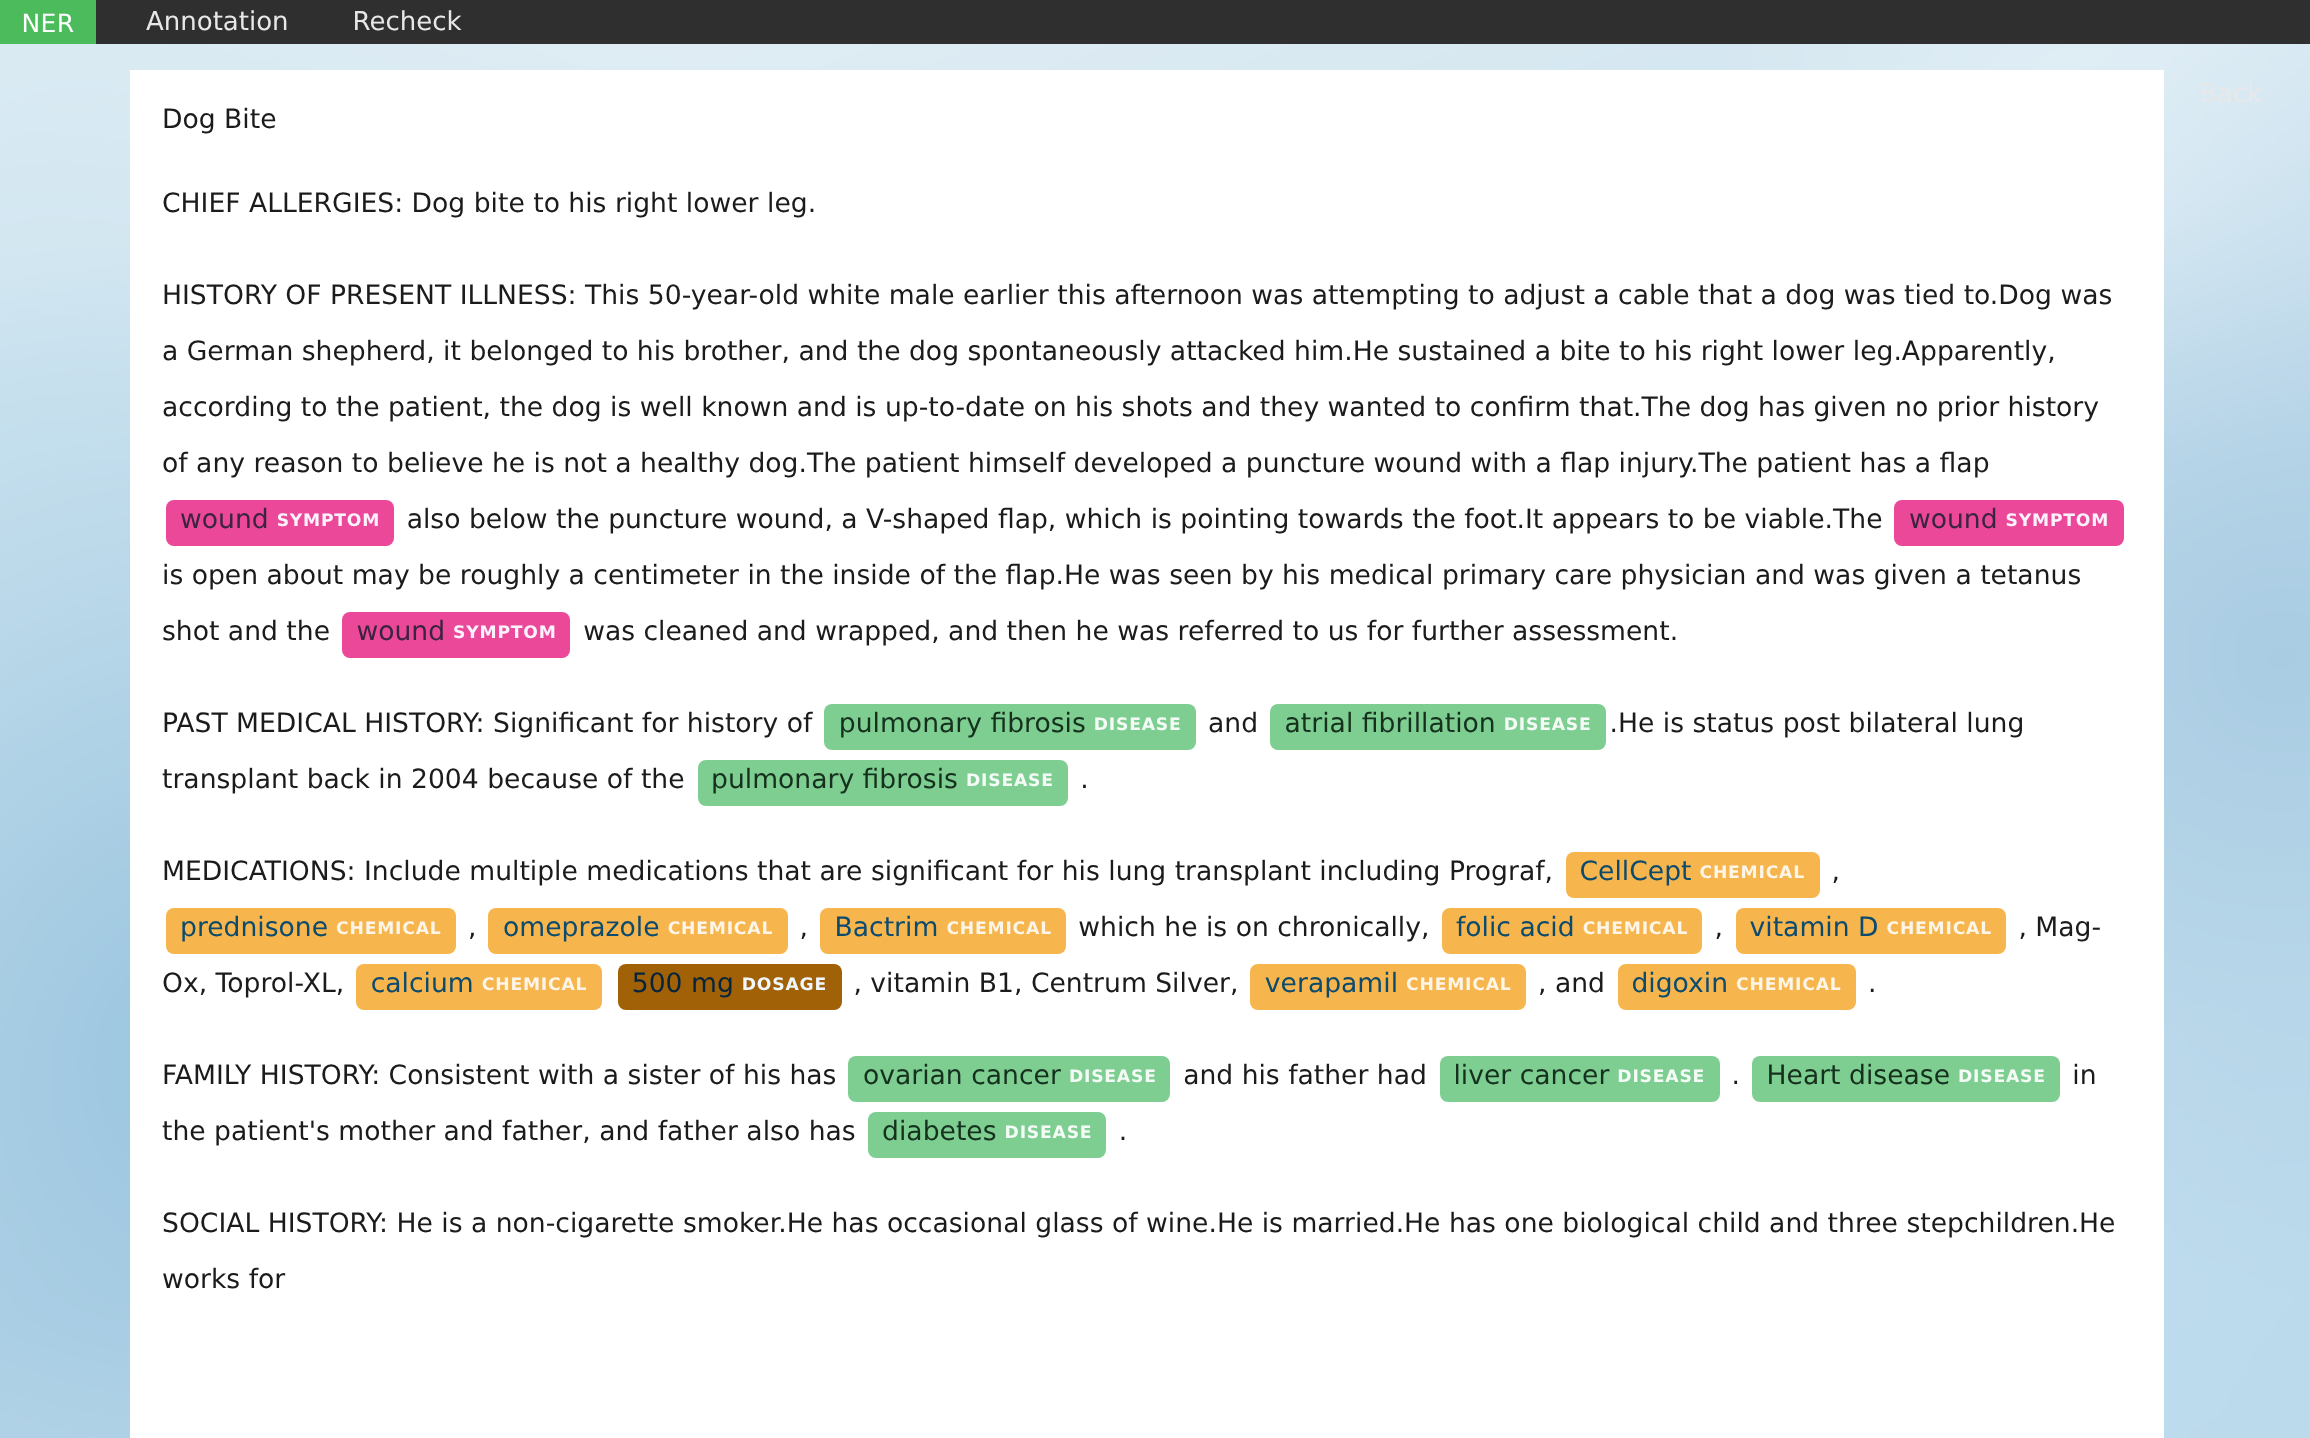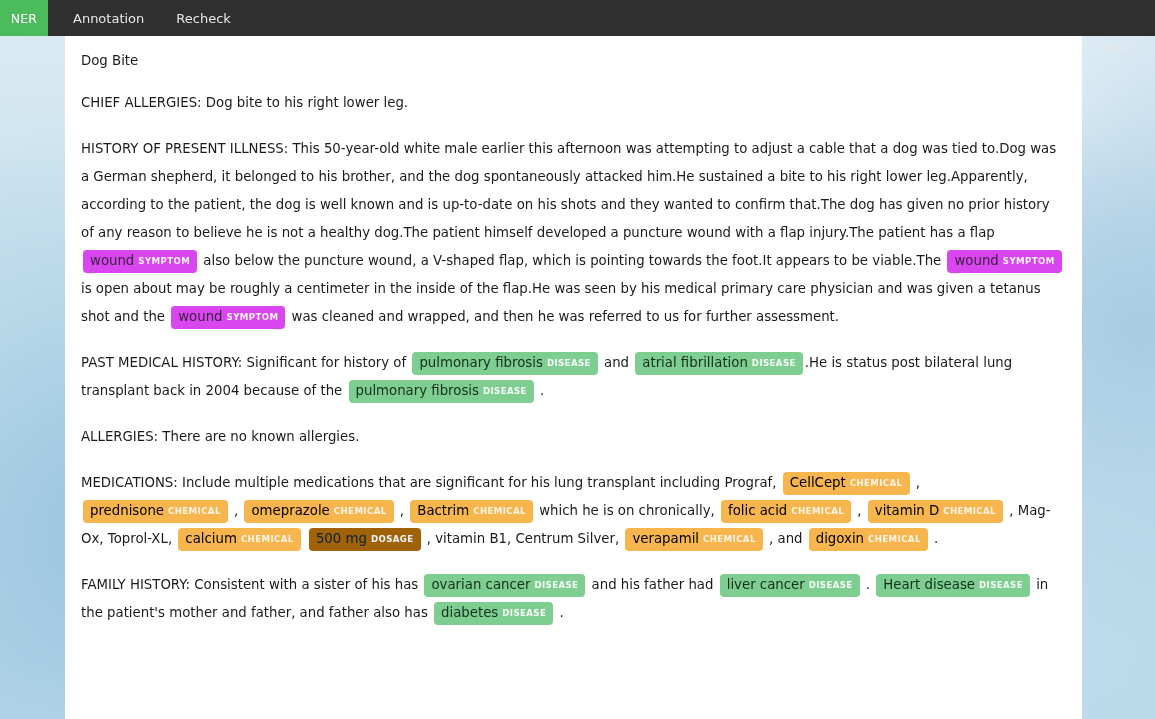--- a/index.html
+++ b/index.html
@@ -20,21 +20,21 @@
       radial-gradient(circle at 100% 92%, rgba(186,218,236,0.95) 0%, rgba(186,218,236,0) 38%),
       radial-gradient(ellipse 26% 40% at 90% 16%, rgba(232,243,249,0.95) 0%, rgba(232,243,249,0) 70%),
       linear-gradient(160deg, #e9f2f7 0%, #d7e8f1 28%, #c3dcec 58%, #d2e6f1 78%, #bcd9e9 100%);
     filter: blur(6px);
     transform: scale(1.06);
   }
 
   
   #navbar {
     position: absolute; top: 0; left: 0;
-    width: 1155px; height: 36px;
+    width: 1155px; height: 22px;
     background: #2f2f2f;
     display: flex; align-items: stretch;
     z-index: 30;
   }
   #brand {
     width: 48px;
     background: #4cbb5c;
     color: #ffffff;
     font-size: 12.5px;
     display: flex; align-items: center; justify-content: center;
@@ -81,31 +81,31 @@
     cursor: pointer;
   }
   .ent .word { font-size: 13.3px; }
   .ent .lbl {
     font-size: 8.6px;
     font-weight: bold;
     letter-spacing: .4px;
     margin-left: 4px;
     vertical-align: 1px;
   }
-  .ent.symptom  { background: #d946ef; }
+  .ent.symptom  { background: #ec4899; }
   .ent.symptom .word { color: #3a2440; }
   .ent.symptom .lbl  { color: #fbf2fc; }
 
   .ent.disease  { background: #7ece92; }
   .ent.disease .word { color: #15301d; }
   .ent.disease .lbl  { color: #f4fbf6; }
 
   .ent.chemical { background: #f6b košík; }
   .ent.chemical { background: #f6b54d; }
-  .ent.chemical .word { color: #000000; }
+  .ent.chemical .word { color: #0c4a6e; }
   .ent.chemical .lbl  { color: #fdf5e8; }
 
   .ent.dosage   { background: #a16207; }
   .ent.dosage .word { color: #08243d; }
   .ent.dosage .lbl  { color: #f0f7fd; }
 </style>
 </head>
 <body>
 
 <div id="bg"></div>
@@ -129,25 +129,25 @@
     <p class="para">CHIEF ALLERGIES: Dog bite to his right lower leg.</p>
 
     <p class="para">
       <span>HISTORY OF PRESENT ILLNESS: This 50-year-old white male earlier this afternoon was attempting to adjust a cable that a dog was tied to.Dog was a German shepherd, it belonged to his brother, and the dog spontaneously attacked him.He sustained a bite to his right lower leg.Apparently, according to the patient, the dog is well known and is up-to-date on his shots and they wanted to confirm that.The dog has given no prior history of any reason to believe he is not a healthy dog.The patient himself developed a puncture wound with a flap injury.The patient has a flap </span><span class="ent symptom"><span class="word">wound</span><span class="lbl">SYMPTOM</span></span><span> also below the puncture wound, a V-shaped flap, which is pointing towards the foot.It appears to be viable.The </span><span class="ent symptom"><span class="word">wound</span><span class="lbl">SYMPTOM</span></span><span> is open about may be roughly a centimeter in the inside of the flap.He was seen by his medical primary care physician and was given a tetanus shot and the </span><span class="ent symptom"><span class="word">wound</span><span class="lbl">SYMPTOM</span></span><span> was cleaned and wrapped, and then he was referred to us for further assessment.</span>
     </p>
 
     <p class="para">
       <span>PAST MEDICAL HISTORY: Significant for history of </span><span class="ent disease"><span class="word">pulmonary fibrosis</span><span class="lbl">DISEASE</span></span><span> and </span><span class="ent disease"><span class="word">atrial fibrillation</span><span class="lbl">DISEASE</span></span><span>.He is status post bilateral lung transplant back in 2004 because of the </span><span class="ent disease"><span class="word">pulmonary fibrosis</span><span class="lbl">DISEASE</span></span><span> .</span>
     </p>
 
-    <p class="para">ALLERGIES: There are no known allergies.</p>
 
     <p class="para">
       <span>MEDICATIONS: Include multiple medications that are significant for his lung transplant including Prograf, </span><span class="ent chemical"><span class="word">CellCept</span><span class="lbl">CHEMICAL</span></span><span> , </span><span class="ent chemical"><span class="word">prednisone</span><span class="lbl">CHEMICAL</span></span><span> , </span><span class="ent chemical"><span class="word">omeprazole</span><span class="lbl">CHEMICAL</span></span><span> , </span><span class="ent chemical"><span class="word">Bactrim</span><span class="lbl">CHEMICAL</span></span><span> which he is on chronically, </span><span class="ent chemical"><span class="word">folic acid</span><span class="lbl">CHEMICAL</span></span><span> , </span><span class="ent chemical"><span class="word">vitamin D</span><span class="lbl">CHEMICAL</span></span><span> , Mag-Ox, Toprol-XL, </span><span class="ent chemical"><span class="word">calcium</span><span class="lbl">CHEMICAL</span></span><span> </span><span class="ent dosage"><span class="word">500 mg</span><span class="lbl">DOSAGE</span></span><span> , vitamin B1, Centrum Silver, </span><span class="ent chemical"><span class="word">verapamil</span><span class="lbl">CHEMICAL</span></span><span> , and </span><span class="ent chemical"><span class="word">digoxin</span><span class="lbl">CHEMICAL</span></span><span> .</span>
     </p>
 
     <p class="para">
       <span>FAMILY HISTORY: Consistent with a sister of his has </span><span class="ent disease"><span class="word">ovarian cancer</span><span class="lbl">DISEASE</span></span><span> and his father had </span><span class="ent disease"><span class="word">liver cancer</span><span class="lbl">DISEASE</span></span><span> . </span><span class="ent disease"><span class="word">Heart disease</span><span class="lbl">DISEASE</span></span><span> in the patient's mother and father, and father also has </span><span class="ent disease"><span class="word">diabetes</span><span class="lbl">DISEASE</span></span><span> .</span>
     </p>
 
+    <p class="para">SOCIAL HISTORY: He is a non-cigarette smoker.He has occasional glass of wine.He is married.He has one biological child and three stepchildren.He works for</p>
 
   </div>
 </div>
 
 </body></html>

